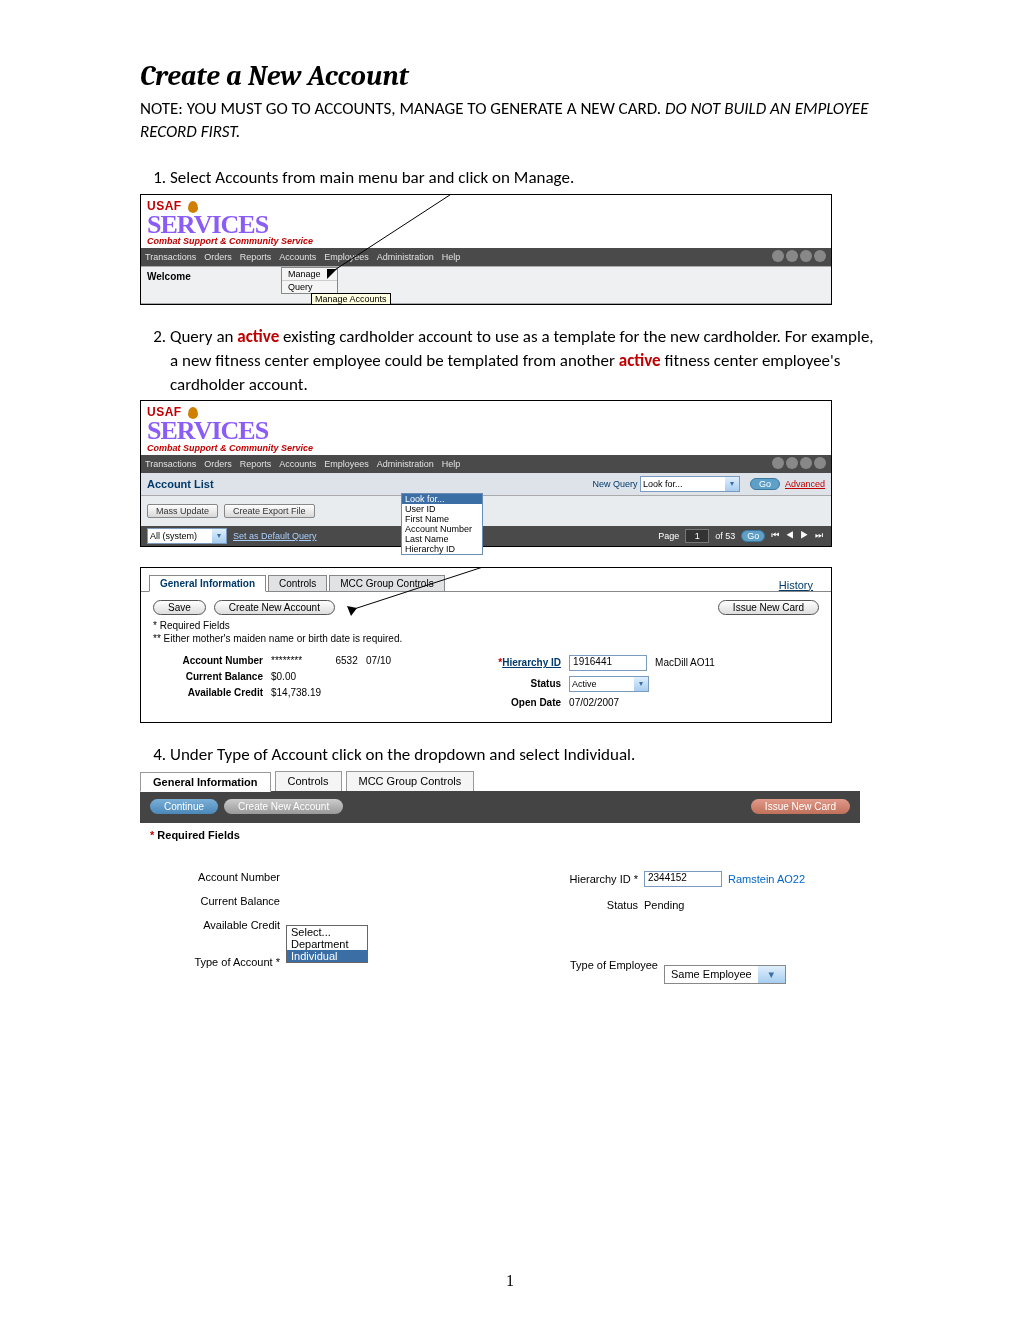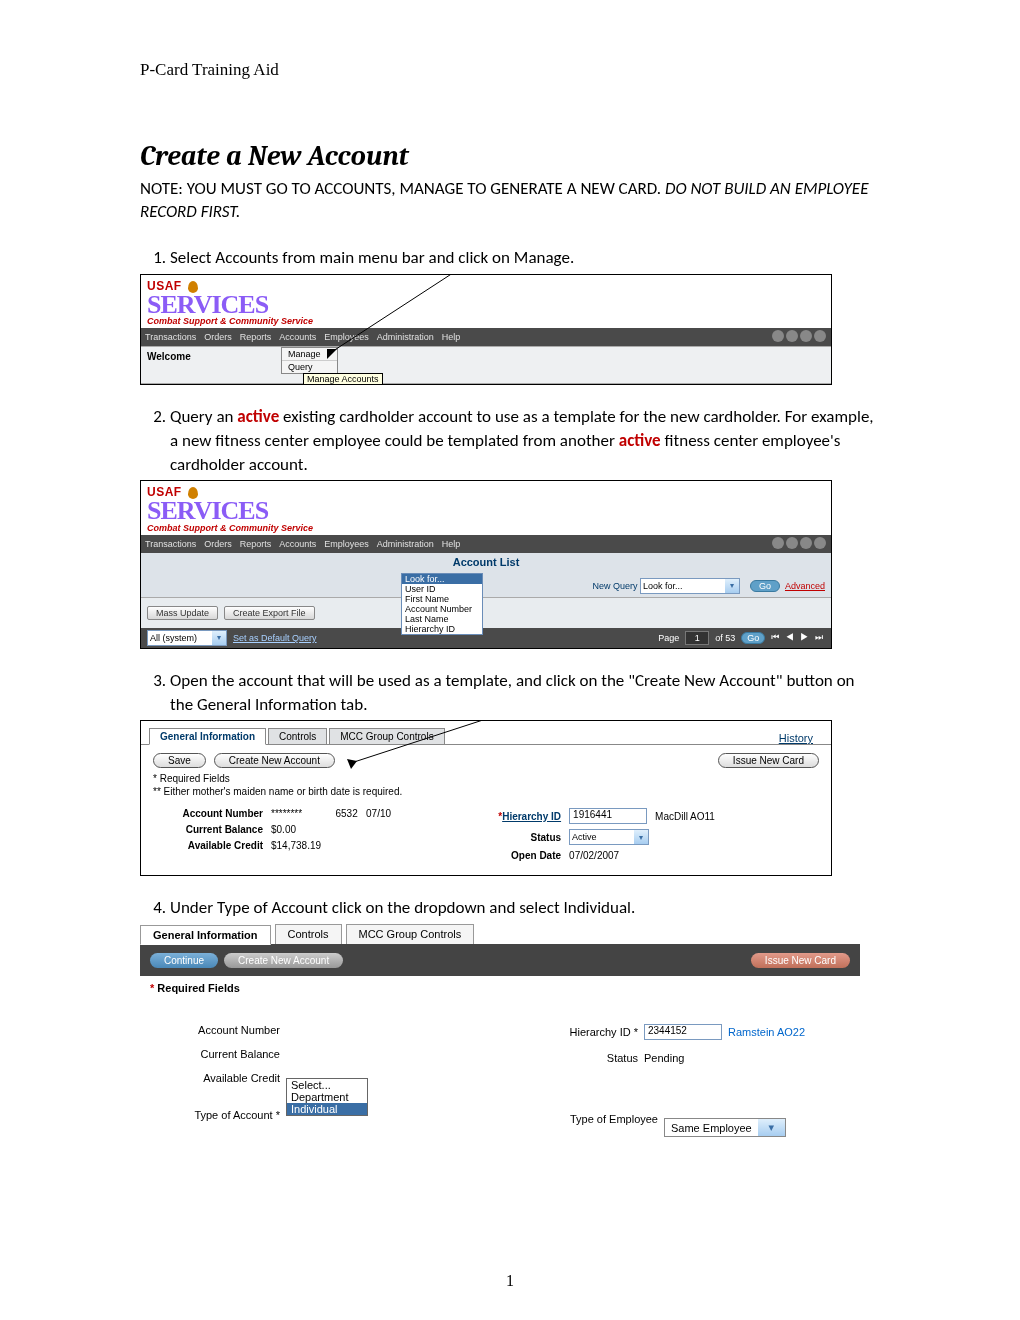--- a/index.html
+++ b/index.html
@@ -40,25 +40,25 @@
   .combat-line { color: #c00000; font-weight: bold; font-size: 9px; font-style: italic; }
   .menubar { background: #4a4a4a; color: #e0e0e0; font-size: 9px; padding: 2px 4px; display:flex; gap:8px; align-items:center;}
   .menubar .spacer { flex:1; }
   .menubar .orbs span{ display:inline-block; width:12px; height:12px; border-radius:50%; background:#888; margin:0 1px;}
   .welcome-bar { background: #eef0f2; border-top:1px solid #aaa; border-bottom:1px solid #aaa; padding:4px 6px; font-size:10px; font-weight:bold; position:relative; height:28px;}
   .dropdown-menu {
     position:absolute; left:140px; top:0; background:#f5f5f5; border:1px solid #888; font-size:9px; font-weight:normal;
   }
   .dropdown-menu div { padding:1px 16px 1px 6px; border-bottom:1px solid #ccc;}
   .dropdown-menu div:last-child{border-bottom:none;}
-  .tooltip-box { position:absolute; left:162px; top:26px; background:#ffffe1; border:1px solid #000; font-size:9px; padding:0 3px; font-weight:normal;}
+  .tooltip-box { position:absolute; left:170px; top:26px; background:#ffffe1; border:1px solid #000; font-size:9px; padding:0 3px; font-weight:normal;}
   .arrow-svg { position:absolute; pointer-events:none; }
 
   
-  .sub-bar { background:#dde3e9; color:#003a6a; font-weight:bold; font-size:11px; padding:3px 6px; display:flex; align-items:center; gap:10px; border-bottom:1px solid #aaa;flex-direction:column;}
+  .sub-bar { background:#dde3e9; color:#003a6a; font-weight:bold; font-size:11px; padding:3px 6px; display:flex; align-items:center; gap:10px; border-bottom:1px solid #aaa;}
   .sub-bar .right { margin-left:auto; font-size:9px; font-weight:normal;}
   .mini-btn {
     display:inline-block; background: linear-gradient(#fefefe,#d8d8d8); border:1px solid #888; border-radius:2px; font-size:9px; padding:1px 8px; color:#333;
   }
   .blue-btn { display:inline-block; background:#5fa0c8; border:1px solid #3a7aa0; border-radius:8px; color:#fff; font-size:9px; padding:0 8px;}
   .link-red { color:#c00000; font-size:9px; text-decoration:underline; }
   .row2 { display:flex; align-items:center; gap:6px; padding:4px 6px; background:#e8ecef;}
   .footer-bar { background:#4a4a4a; color:#fff; font-size:9px; padding:2px 6px; display:flex; align-items:center; gap:6px;}
   .footer-bar .spacer{flex:1;}
   .page-input{ width:18px; background:#333; border:1px solid #777; color:#fff; font-size:9px; text-align:center;}
@@ -117,21 +117,20 @@
   .selbox4{ border:1px solid #888; background:#fff; display:inline-flex; align-items:center; height:17px; font-size:11px;margin-top:18px;}
   .selbox4 span{ padding:0 6px;}
   .selbox4 .arr{ width:15px; height:17px; display:inline-flex; align-items:center; justify-content:center; background:linear-gradient(#dfeffc,#a7cdf0); color:#3a6ea5;}
 
   .page-number { position:absolute; bottom:30px; left:0; right:0; text-align:center; font-family:'Times New Roman', serif; font-size:16px;}
 </style>
 </head>
 <body>
 
 <div class="page">
-  <div class="header-small">P-Card Training Aid</div>
 
   <h1 class="title">Create a New Account</h1>
 
   <div class="note">
     <span>NOTE: YOU MUST GO TO ACCOUNTS, MANAGE TO GENERATE A NEW CARD.  </span><span class="emph">DO NOT BUILD AN EMPLOYEE RECORD FIRST.</span>
   </div>
 
   <ol class="steps">
     <li><span>Select Accounts from main menu bar and click on Manage.</span></li>
   </ol>
@@ -223,23 +222,20 @@
       <span style="color:#a8d0ff; text-decoration:underline;">Set as Default Query</span>
       <span class="spacer"></span>
       <span>Page</span>
       <input class="page-input" value="1" style="">
       <span>of 53</span>
       <span class="blue-btn" style="padding:0 5px;">Go</span>
       <span style="letter-spacing:2px;">⏮ ◀ ▶ ⏭</span>
     </div>
   </div>
 
-  <ol class="steps" start="3">
-    <li><span>Open the account that will be used as a template, and click on the "Create New Account" button on the General Information tab.</span></li>
-  </ol>
 
   <div class="screenshot s3" style="position:relative;">
     <div class="tab-row">
       <div class="tab active">General Information</div>
       <div class="tab">Controls</div>
       <div class="tab">MCC Group Controls</div>
       <div class="tab-link-right"><a>History</a></div>
     </div>
     <div class="panel3">
       <div class="btnrow3">

